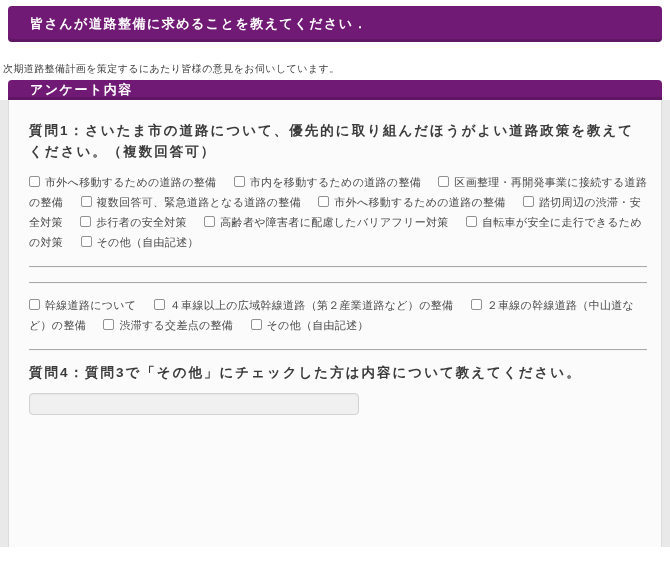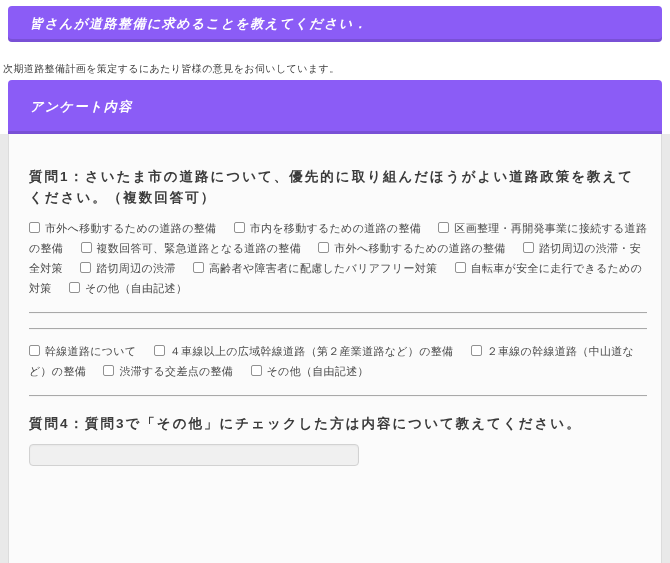--- a/index.html
+++ b/index.html
@@ -7,34 +7,33 @@
     width: 670px; height: 563px;
     overflow: hidden;
     background: #ffffff;
     font-family: "Liberation Sans", "DejaVu Sans", sans-serif;
   }
   .page { width: 670px; height: 563px; overflow: hidden; }
 
   
   .green-bar {
     margin: 0 8px;
-    background: #8b5cf6;
+    background: #701a75;
     color: #ffffff;
     font-weight: bold;
     font-size: 13px;
     letter-spacing: 1.5px;
     border-radius: 4px;
     box-shadow: inset 0 -3px 0 rgba(0,0,0,0.13);
     display: flex;
     align-items: center;
     padding: 0 22px;
-    font-style: italic;
   }
   .title-bar { margin-top: 6px; height: 36px; }
-  .section-bar { margin-top: 3px; height: 54px; border-radius: 4px 4px 0 0; }
+  .section-bar { margin-top: 3px; height: 20px; border-radius: 4px 4px 0 0; }
 
   .intro-text {
     margin: 20px 8px 4px 3px;
     font-size: 10px;
     letter-spacing: 0.4px;
     color: #3c3c3c;
   }
 
   
   .survey-wrap {
@@ -50,21 +49,21 @@
     overflow: hidden;
     padding: 16px 12px 0 20px;
   }
 
   .q-heading {
     font-weight: bold;
     font-size: 13.5px;
     line-height: 21px;
     letter-spacing: 2px;
     color: #3b3b3b;
-    margin: 16px 0 10px;
+    margin: 4px 0 10px;
   }
   .options {
     font-size: 11px;
     line-height: 20px;
     letter-spacing: 0.3px;
     color: #494949;
     margin: 0 0 2px;
   }
   .opt { display: inline; cursor: pointer; margin-right: 14px; }
   .cb {
@@ -117,21 +116,21 @@
 
       <div>
         <div class="q-heading">質問1：さいたま市の道路について、優先的に取り組んだほうがよい道路政策を教えてください。（複数回答可）</div>
         <div class="options">
           <label class="opt"><span class="cb"></span><span>市外へ移動するための道路の整備</span></label>
           <label class="opt"><span class="cb"></span><span>市内を移動するための道路の整備</span></label>
           <label class="opt"><span class="cb"></span><span>区画整理・再開発事業に接続する道路の整備</span></label>
           <label class="opt"><span class="cb"></span><span>複数回答可、緊急道路となる道路の整備</span></label>
           <label class="opt"><span class="cb"></span><span>市外へ移動するための道路の整備</span></label>
           <label class="opt"><span class="cb"></span><span>踏切周辺の渋滞・安全対策</span></label>
-          <label class="opt"><span class="cb"></span><span>踏切周辺の渋滞</span></label>
+          <label class="opt"><span class="cb"></span><span>歩行者の安全対策</span></label>
           <label class="opt"><span class="cb"></span><span>高齢者や障害者に配慮したバリアフリー対策</span></label>
           <label class="opt"><span class="cb"></span><span>自転車が安全に走行できるための対策</span></label>
           <label class="opt"><span class="cb"></span><span>その他（自由記述）</span></label>
         </div>
       </div>
 
       <hr class="divider">
 
 
       <hr class="divider">

